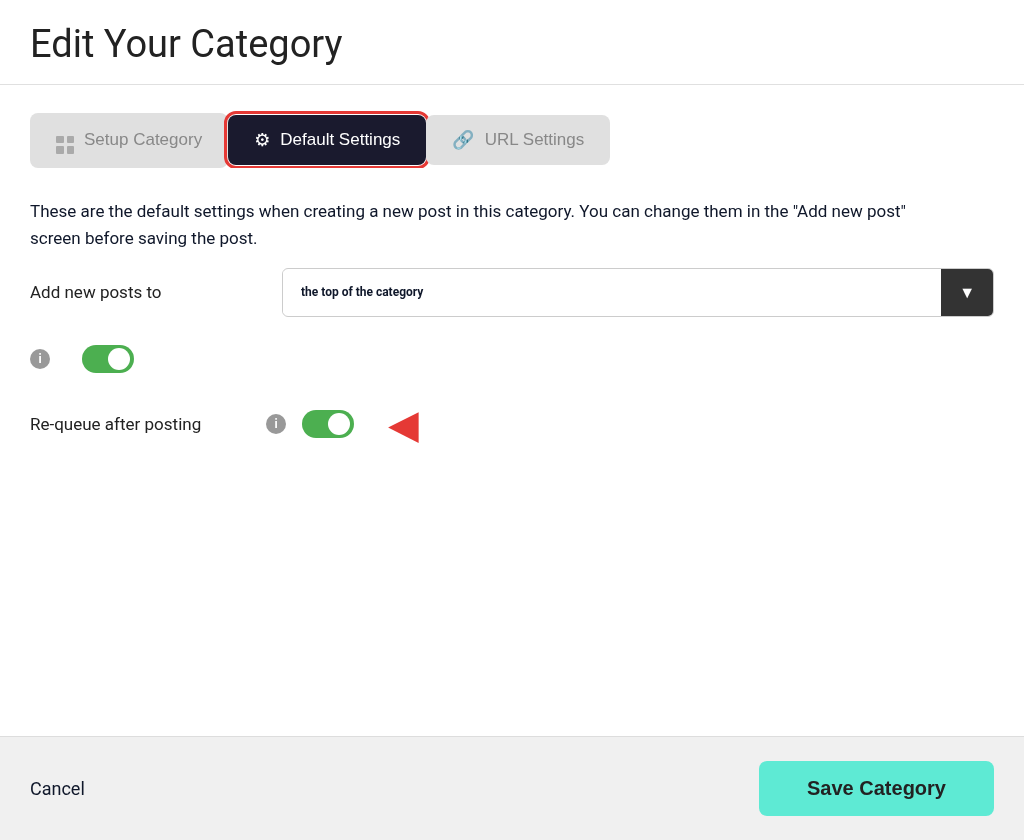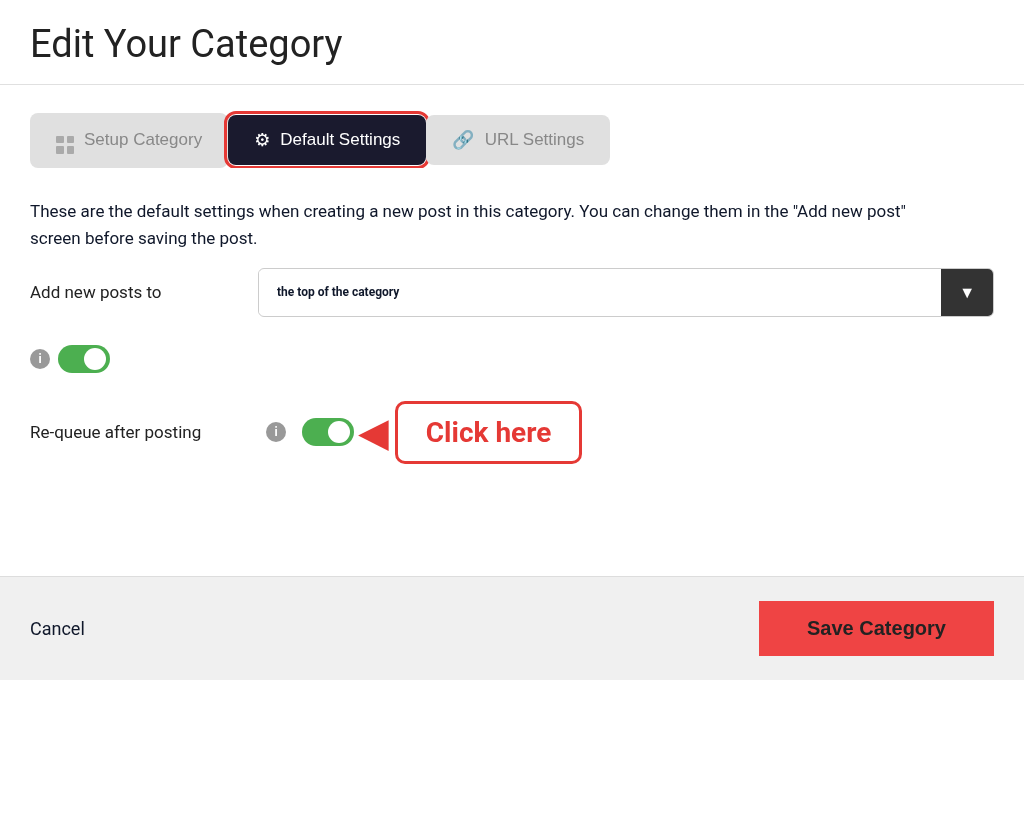--- a/index.html
+++ b/index.html
@@ -7,21 +7,21 @@
     body {
       font-family: -apple-system, BlinkMacSystemFont, 'Segoe UI', Roboto, sans-serif;
       background: #fff;
       width: 1024px;
       height: 840px;
       overflow: hidden;
     }
 
     .page-container {
       width: 1024px;
-      height: 680px;
+      height: 840px;
       background: #fff;
       display: flex;
       flex-direction: column;
     }
 
     
     .header {
       padding: 22px 30px 18px 30px;
       border-bottom: 1px solid #e0e0e0;
       background: #fff;
@@ -86,21 +86,21 @@
       line-height: 1.6;
       margin-bottom: 16px;
       max-width: 900px;
     }
 
     
     .form-row {
       display: flex;
       align-items: center;
       margin-bottom: 28px;
-      gap: 8px;
+      gap: 32px;
     }
 
     .form-label {
       font-size: 17px;
       color: #222;
       white-space: nowrap;
       min-width: 220px;
     }
 
     .dropdown-wrapper {
@@ -171,21 +171,21 @@
       width: 22px;
       height: 22px;
       border-radius: 50%;
       background: #fff;
     }
 
     
     .annotation-row {
       display: flex;
       align-items: center;
-      gap: 4px;
+      gap: 34px;
       margin-bottom: 20px;
     }
 
     .arrow-annotation {
       display: flex;
       align-items: center;
       gap: 0;
     }
 
     .click-here-box {
@@ -216,24 +216,24 @@
     }
 
     .cancel-link {
       font-size: 18px;
       color: #0f172a;
       cursor: pointer;
       text-decoration: none;
     }
 
     .save-btn {
-      background: #ef4444;
+      background: #5eead4;
       color: #222;
       border: none;
-      border-radius: 0;
+      border-radius: 8px;
       padding: 16px 48px;
       font-size: 20px;
       font-weight: 700;
       cursor: pointer;
     }
 
     
     .grid-icon {
       display: inline-grid;
       grid-template-columns: 1fr 1fr;
@@ -315,21 +315,20 @@
         <label class="form-label">Re-queue after posting</label>
         <span class="info-icon">i</span>
         <div class="toggle-switch">
           <div class="toggle-track">
             <div class="toggle-thumb"></div>
           </div>
         </div>
       </div>
       <div class="arrow-annotation">
         <span class="red-arrow">◀</span>
-        <div class="click-here-box">Click here</div>
       </div>
     </div>
 
   </div>
 
   <div class="footer">
     <a class="cancel-link">Cancel</a>
     <button class="save-btn">Save Category</button>
   </div>
 

